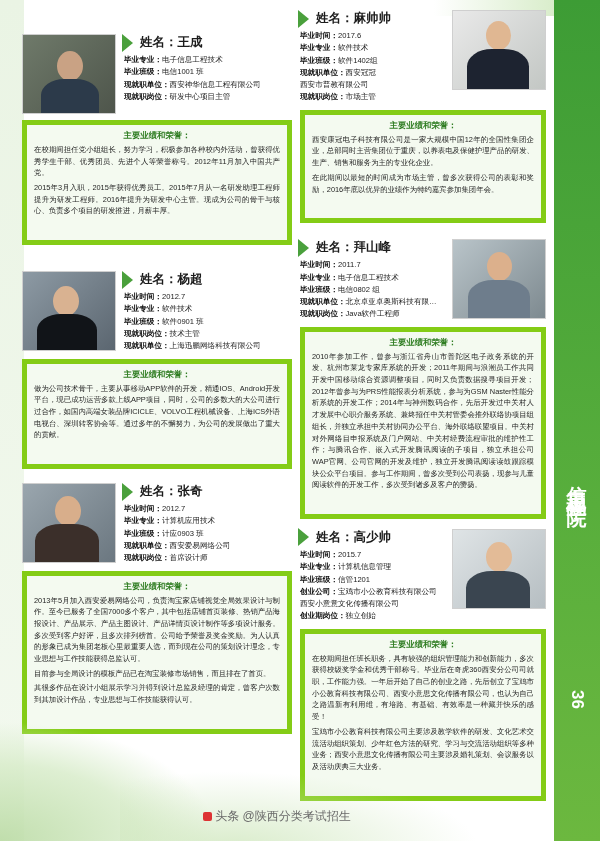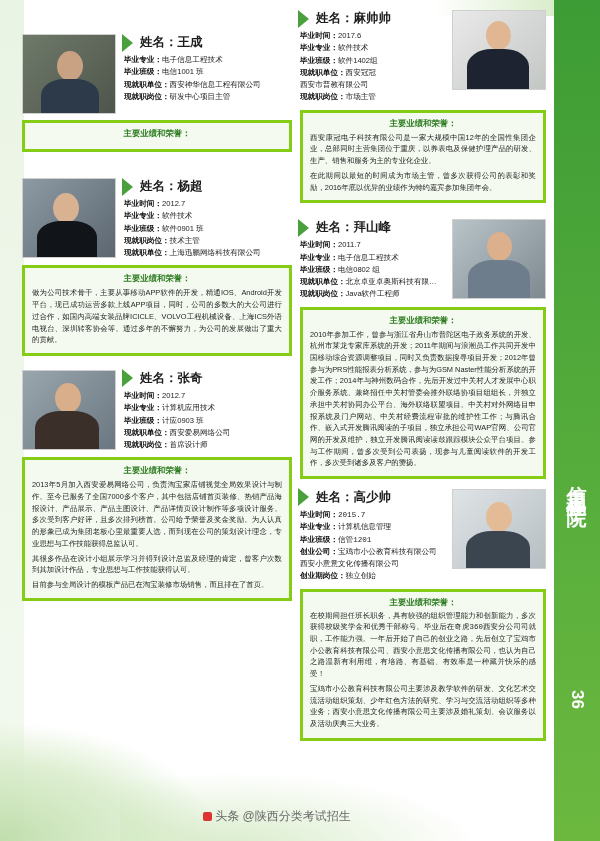--- a/index.html
+++ b/index.html
@@ -89,23 +89,23 @@
   }
   .field{
     font-size:7.6px;color:#222;line-height:1.62;
     white-space:nowrap;overflow:hidden;text-overflow:ellipsis;
   }
   .field b{color:#0f0f0f;font-weight:bold;}
 
   
   .honors{
     margin-top:6px;
-    border:3px solid #84cc16;
+    border:5px solid #84cc16;
     background:#f4faf0;
-    padding:5px 7px 7px 7px;
+    padding:5px 7px 23px 7px;
     position:relative;
   }
   .honors-title{
     font-size:8.4px;font-weight:bold;color:#2f7d22;
     text-align:center;margin-bottom:3px;
   }
   .honors-body{
     font-size:7.4px;line-height:1.58;color:#1f1f1f;
     text-align:justify;
   }
@@ -145,20 +145,24 @@
             <span class="name-label">姓名：王成</span>
           </div>
           <div class="field"><b>毕业专业：</b><span>电子信息工程技术</span></div>
           <div class="field"><b>毕业班级：</b><span>电信1001 班</span></div>
           <div class="field"><b>现就职单位：</b><span>西安神华信息工程有限公司</span></div>
           <div class="field"><b>现就职岗位：</b><span>研发中心项目主管</span></div>
         </div>
       </div>
       <div class="honors">
         <div class="honors-title">主要业绩和荣誉：</div>
+        <div class="honors-body">
+          <p>在校期间担任党小组组长，努力学习，积极参加各种校内外活动，曾获得优秀学生干部、优秀团员、先进个人等荣誉称号。2012年11月加入中国共产党。</p>
+          <p>2015年3月入职，2015年获得优秀员工。2015年7月从一名研发助理工程师提升为研发工程师。2016年提升为研发中心主管。现成为公司的骨干与核心、负责多个项目的研发推进，月薪丰厚。</p>
+        </div>
       </div>
     </div>
 
     <div class="person" style="margin-top:26px;">
       <div class="person-top">
         <div class="photo">
           <div class="bg" style="background:linear-gradient(135deg,#8d9aa4 0%,#5b6670 100%);"></div>
           <div class="head" style="left:30px;top:14px;width:26px;height:30px;background:#d9b291;"></div>
           <div class="body" style="left:14px;top:42px;width:60px;height:40px;background:#111418;"></div>
         </div>
@@ -198,22 +202,22 @@
           <div class="field"><b>毕业专业：</b><span>计算机应用技术</span></div>
           <div class="field"><b>毕业班级：</b><span>计应0903 班</span></div>
           <div class="field"><b>现就职单位：</b><span>西安爱易网络公司</span></div>
           <div class="field"><b>现就职岗位：</b><span>首席设计师</span></div>
         </div>
       </div>
       <div class="honors">
         <div class="honors-title">主要业绩和荣誉：</div>
         <div class="honors-body">
           <p>2013年5月加入西安爱易网络公司，负责淘宝家店铺视觉全局效果设计与制作。至今已服务了全国7000多个客户，其中包括店铺首页装修、热销产品海报设计、产品展示、产品主图设计、产品详情页设计制作等多项设计服务。多次受到客户好评，且多次排列榜首。公司给予荣誉及奖金奖励。为人认真的形象已成为集团老板心里最重要人选，而到现在公司的策划设计理念，专业思想与工作技能获得总监认可。</p>
+          <p>目前参与全局设计的模板产品已在淘宝装修市场销售，而且排在了首页。</p>
           <p>其很多作品在设计小组展示学习并得到设计总监及经理的肯定，曾客户次数到其加设计作品，专业思想与工作技能获得认可。</p>
-          <p>目前参与全局设计的模板产品已在淘宝装修市场销售，而且排在了首页。</p>
         </div>
       </div>
     </div>
 
   </div>
 
   <div class="col col-right" style="top:10px;width:246px;">
 
     <div class="person">
       <div class="person-top" style="flex-direction:row-reverse;">
@@ -264,21 +268,21 @@
         </div>
       </div>
       <div class="honors">
         <div class="honors-title">主要业绩和荣誉：</div>
         <div class="honors-body">
           <p>2010年参加工作，曾参与浙江省舟山市普陀区电子政务系统的开发、杭州市莱龙专家库系统的开发；2011年期间与浪潮员工作共同开发中国移动综合资源调整项目，同时又负责数据搜寻项目开发；2012年曾参与为PRS性能报表分析系统，参与为GSM Naster性能分析系统的开发工作；2014年与神州数码合作，先后开发过中关村人才发展中心职介服务系统、兼终招任中关村管委会推外联络协项目组组长，并独立承担中关村协同办公平台、海外联络联盟项目。中关村对外网络目申报系统及门户网站、中关村经费流程审批的维护性工作；与腾讯合作、嵌入式开发腾讯阅读的子项目，独立承担公司WAP官网、公司官网的开发及维护，独立开发腾讯阅读读鼓跟踪模块公众平台项目。参与工作期间，曾多次受到公司表扬，现参与儿童阅读软件的开发工作，多次受到诸多及客户的赞扬。</p>
         </div>
       </div>
     </div>
 
-    <div class="person" style="margin-top:8px;font-family:Liberation Mono, monospace;">
+    <div class="person" style="margin-top:8px;">
       <div class="person-top" style="flex-direction:row-reverse;">
         <div class="photo">
           <div class="bg" style="background:linear-gradient(135deg,#dfe4e6 0%,#b6bec2 100%);"></div>
           <div class="head" style="left:33px;top:12px;width:26px;height:30px;background:#e3bb97;"></div>
           <div class="body" style="left:13px;top:41px;width:64px;height:42px;background:#3a4550;"></div>
         </div>
         <div class="info">
           <div class="name-row">
             <span class="arrow-badge"></span>
             <span class="name-label">姓名：高少帅</span>

